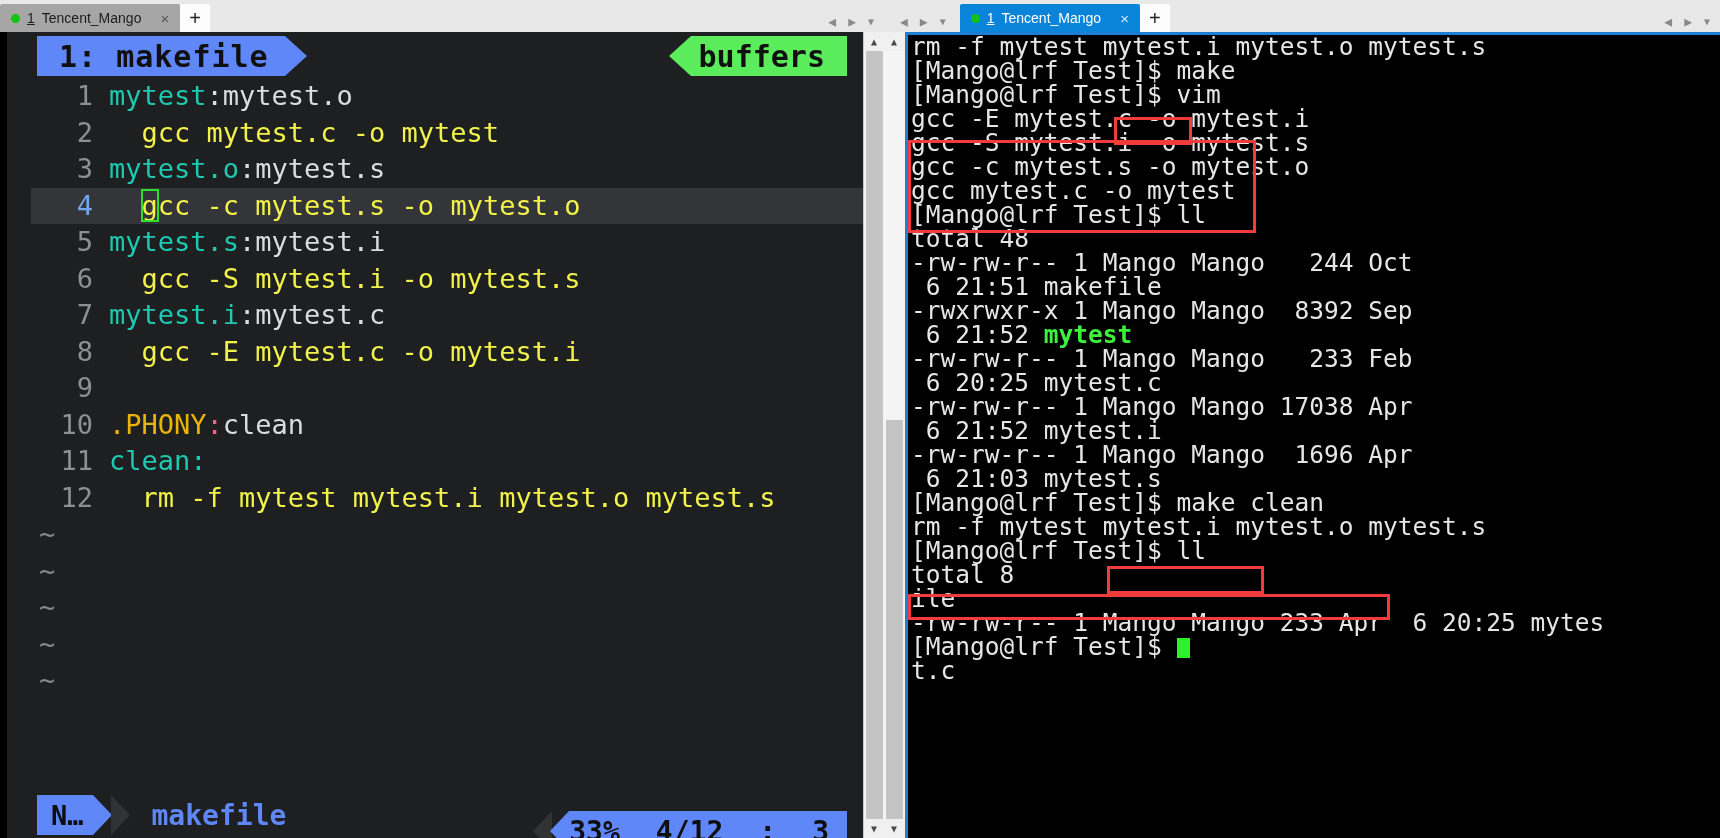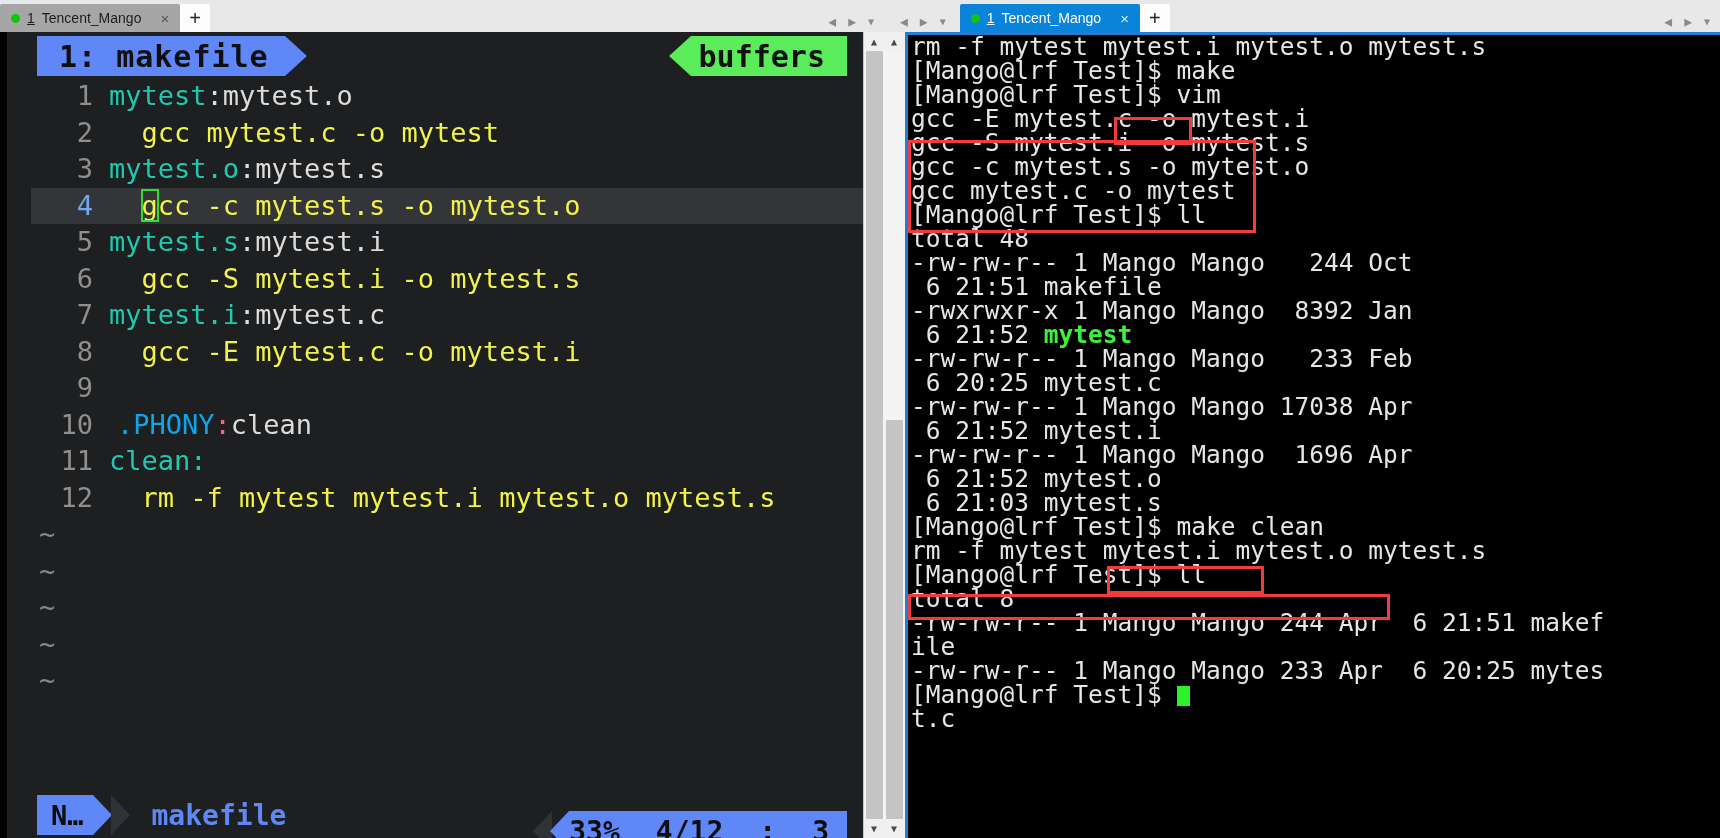--- a/index.html
+++ b/index.html
@@ -165,21 +165,21 @@
   }
   .crow.cur .lnum { color: #6fa8f0; }
   .tilde {
     color: #8a8a8a;
     width: 78px; text-align: left; padding-left: 8px;
     flex: 0 0 78px;
   }
   .ctext { color: #d8d8d8; }
   .t-target { color: #1ec9b0; }
   .t-cmd    { color: #f2f24b; }
-  .t-phony  { color: #0ea5e9; margin-left: 8px; }
+  .t-phony  { color: #eab308; }
   .t-plain  { color: #dcdcdc; }
   .t-punct  { color: #ff5f87; }
   .curchar {
     outline: 2px solid #2ee02e;
     outline-offset: -1px;
     color: #f2f24b;
   }
 
   
   .vim-status {
@@ -433,34 +433,32 @@
           <div class="tline">[Mango@lrf Test]$ make</div>
           <div class="tline">[Mango@lrf Test]$ vim</div>
           <div class="tline">gcc -E mytest.c -o mytest.i</div>
           <div class="tline">gcc -S mytest.i -o mytest.s</div>
           <div class="tline">gcc -c mytest.s -o mytest.o</div>
           <div class="tline">gcc mytest.c -o mytest</div>
           <div class="tline">[Mango@lrf Test]$ ll</div>
           <div class="tline">total 48</div>
           <div class="tline">-rw-rw-r-- 1 Mango Mango   244 Oct</div>
           <div class="tline"> 6 21:51 makefile</div>
-          <div class="tline">-rwxrwxr-x 1 Mango Mango  8392 Jan</div>
+          <div class="tline">-rwxrwxr-x 1 Mango Mango  8392 Sep</div>
           <div class="tline"><span> 6 21:52 </span><span class="tl-green">mytest</span></div>
           <div class="tline">-rw-rw-r-- 1 Mango Mango   233 Feb</div>
           <div class="tline"> 6 20:25 mytest.c</div>
           <div class="tline">-rw-rw-r-- 1 Mango Mango 17038 Apr</div>
           <div class="tline"> 6 21:52 mytest.i</div>
           <div class="tline">-rw-rw-r-- 1 Mango Mango  1696 Apr</div>
-          <div class="tline"> 6 21:52 mytest.o</div>
           <div class="tline"> 6 21:03 mytest.s</div>
           <div class="tline">[Mango@lrf Test]$ make clean</div>
           <div class="tline">rm -f mytest mytest.i mytest.o mytest.s</div>
           <div class="tline">[Mango@lrf Test]$ ll</div>
           <div class="tline">total 8</div>
-          <div class="tline">-rw-rw-r-- 1 Mango Mango 244 Apr  6 21:51 makef</div>
           <div class="tline">ile</div>
           <div class="tline">-rw-rw-r-- 1 Mango Mango 233 Apr  6 20:25 mytes</div>
           <div class="tline"><span>[Mango@lrf Test]$ </span><span class="cursorblk"></span></div>
           <div class="tline">t.c</div>
           <div class="redbox" style="left: 206px; top: 82px; width: 78px; height: 28px; border-color: rgb(242, 60, 60);"></div>
           <div class="redbox" style="left: 0px; top: 105px; width: 348px; height: 93px; border-color: rgb(242, 60, 60);"></div>
           <div class="redbox" style="left: 199px; top: 531px; width: 157px; height: 28px; border-color: rgb(242, 60, 60);"></div>
           <div class="redbox" style="left: 0px; top: 559px; width: 482px; height: 26px; border-color: rgb(242, 60, 60);"></div>
         </div>
     </div>

